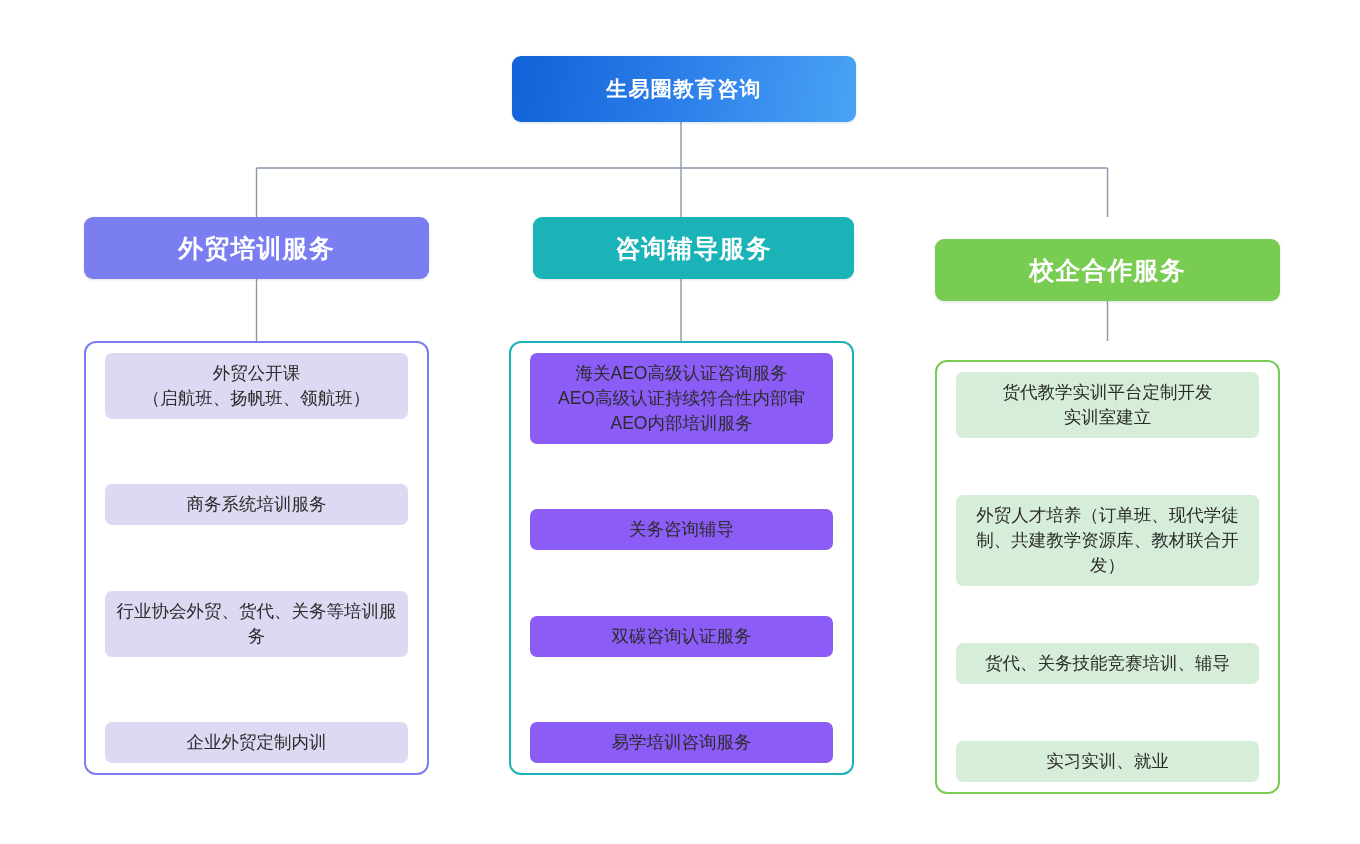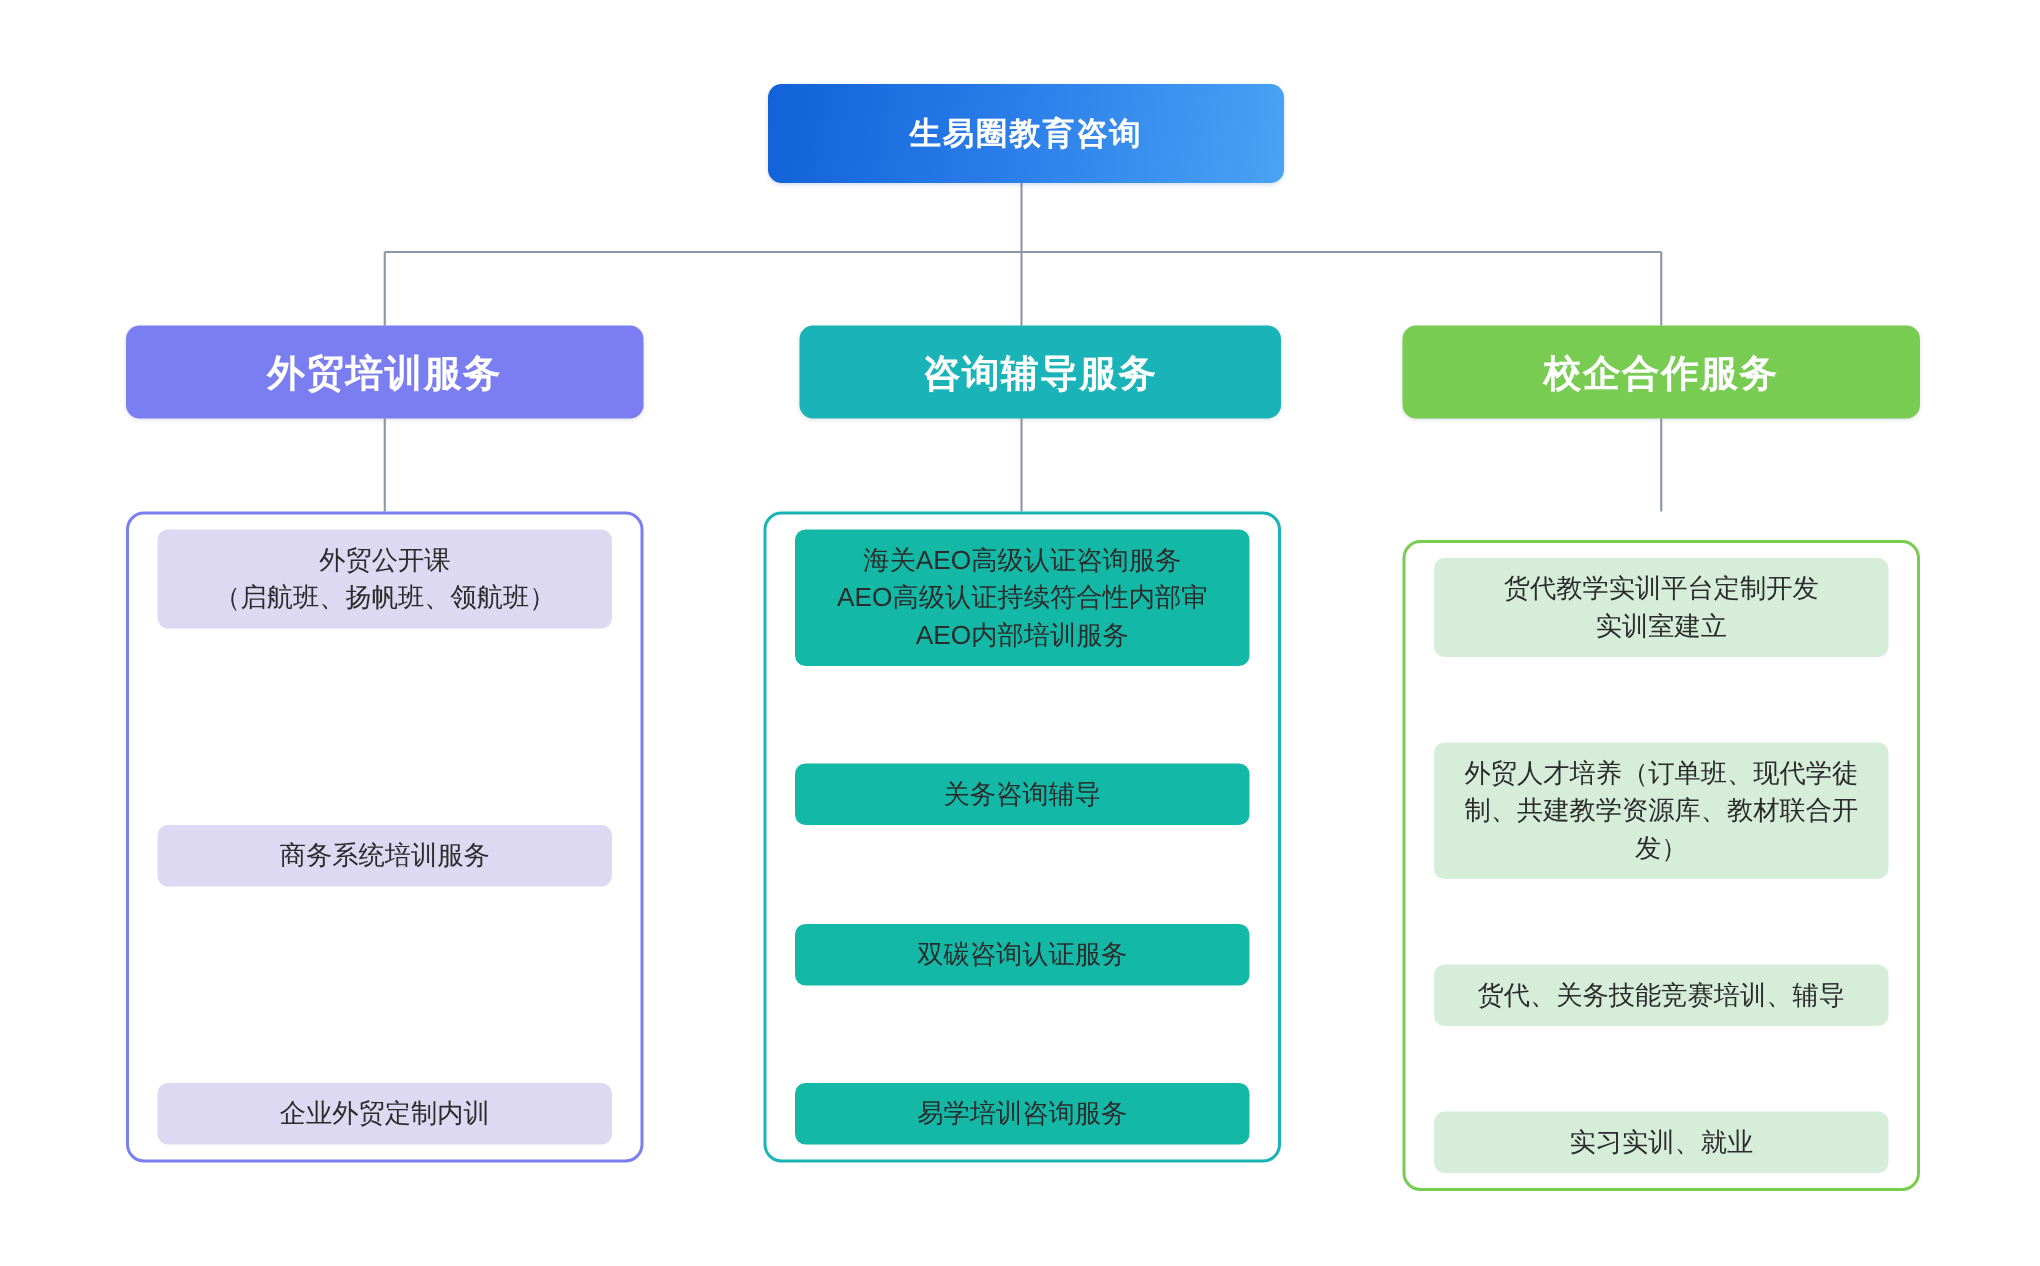--- a/index.html
+++ b/index.html
@@ -110,24 +110,24 @@
   }
 
   
   .col-0 .col-header { background: #7b7ef0; }
   .col-0 .card-container { border-color: #7b7ef0; }
   .col-0 .card { background: #ddd9f2; }
 
   
   .col-1 .col-header { background: #19b3b8; margin-left: 24px; }
   .col-1 .card-container { border-color: #19b3b8; }
-  .col-1 .card { background: #14b8a6; text-align: center; }
-
-  
-  .col-2 .col-header { background: #77cc51; }
+  .col-1 .card { background: #8b5cf6; text-align: center; }
+
+  
+  .col-2 .col-header { background: #77cc51; margin-top: 22px; }
   .col-2 .card-container { border-color: #77cc51; margin-top: 19px; }
   .col-2 .card { background: #d6eed9; }
 </style>
 </head>
 <body>
 
 <div id="canvas">
 
   <svg id="connectors" viewBox="0 0 1360 844" width="1360" height="844">
 
@@ -154,20 +154,23 @@
     </div>
     <div class="card-container">
       <div class="card">
         <span class="card-text">外贸公开课
 （启航班、扬帆班、领航班）</span>
       </div>
       <div class="card">
         <span class="card-text">商务系统培训服务</span>
       </div>
       <div class="card">
+        <span class="card-text">行业协会外贸、货代、关务等培训服务</span>
+      </div>
+      <div class="card">
         <span class="card-text">企业外贸定制内训</span>
       </div>
     </div>
   </div>
 
   <div class="column col-1">
     <div class="col-header">
       <span class="col-header-label">咨询辅导服务</span>
     </div>
     <div class="card-container">

